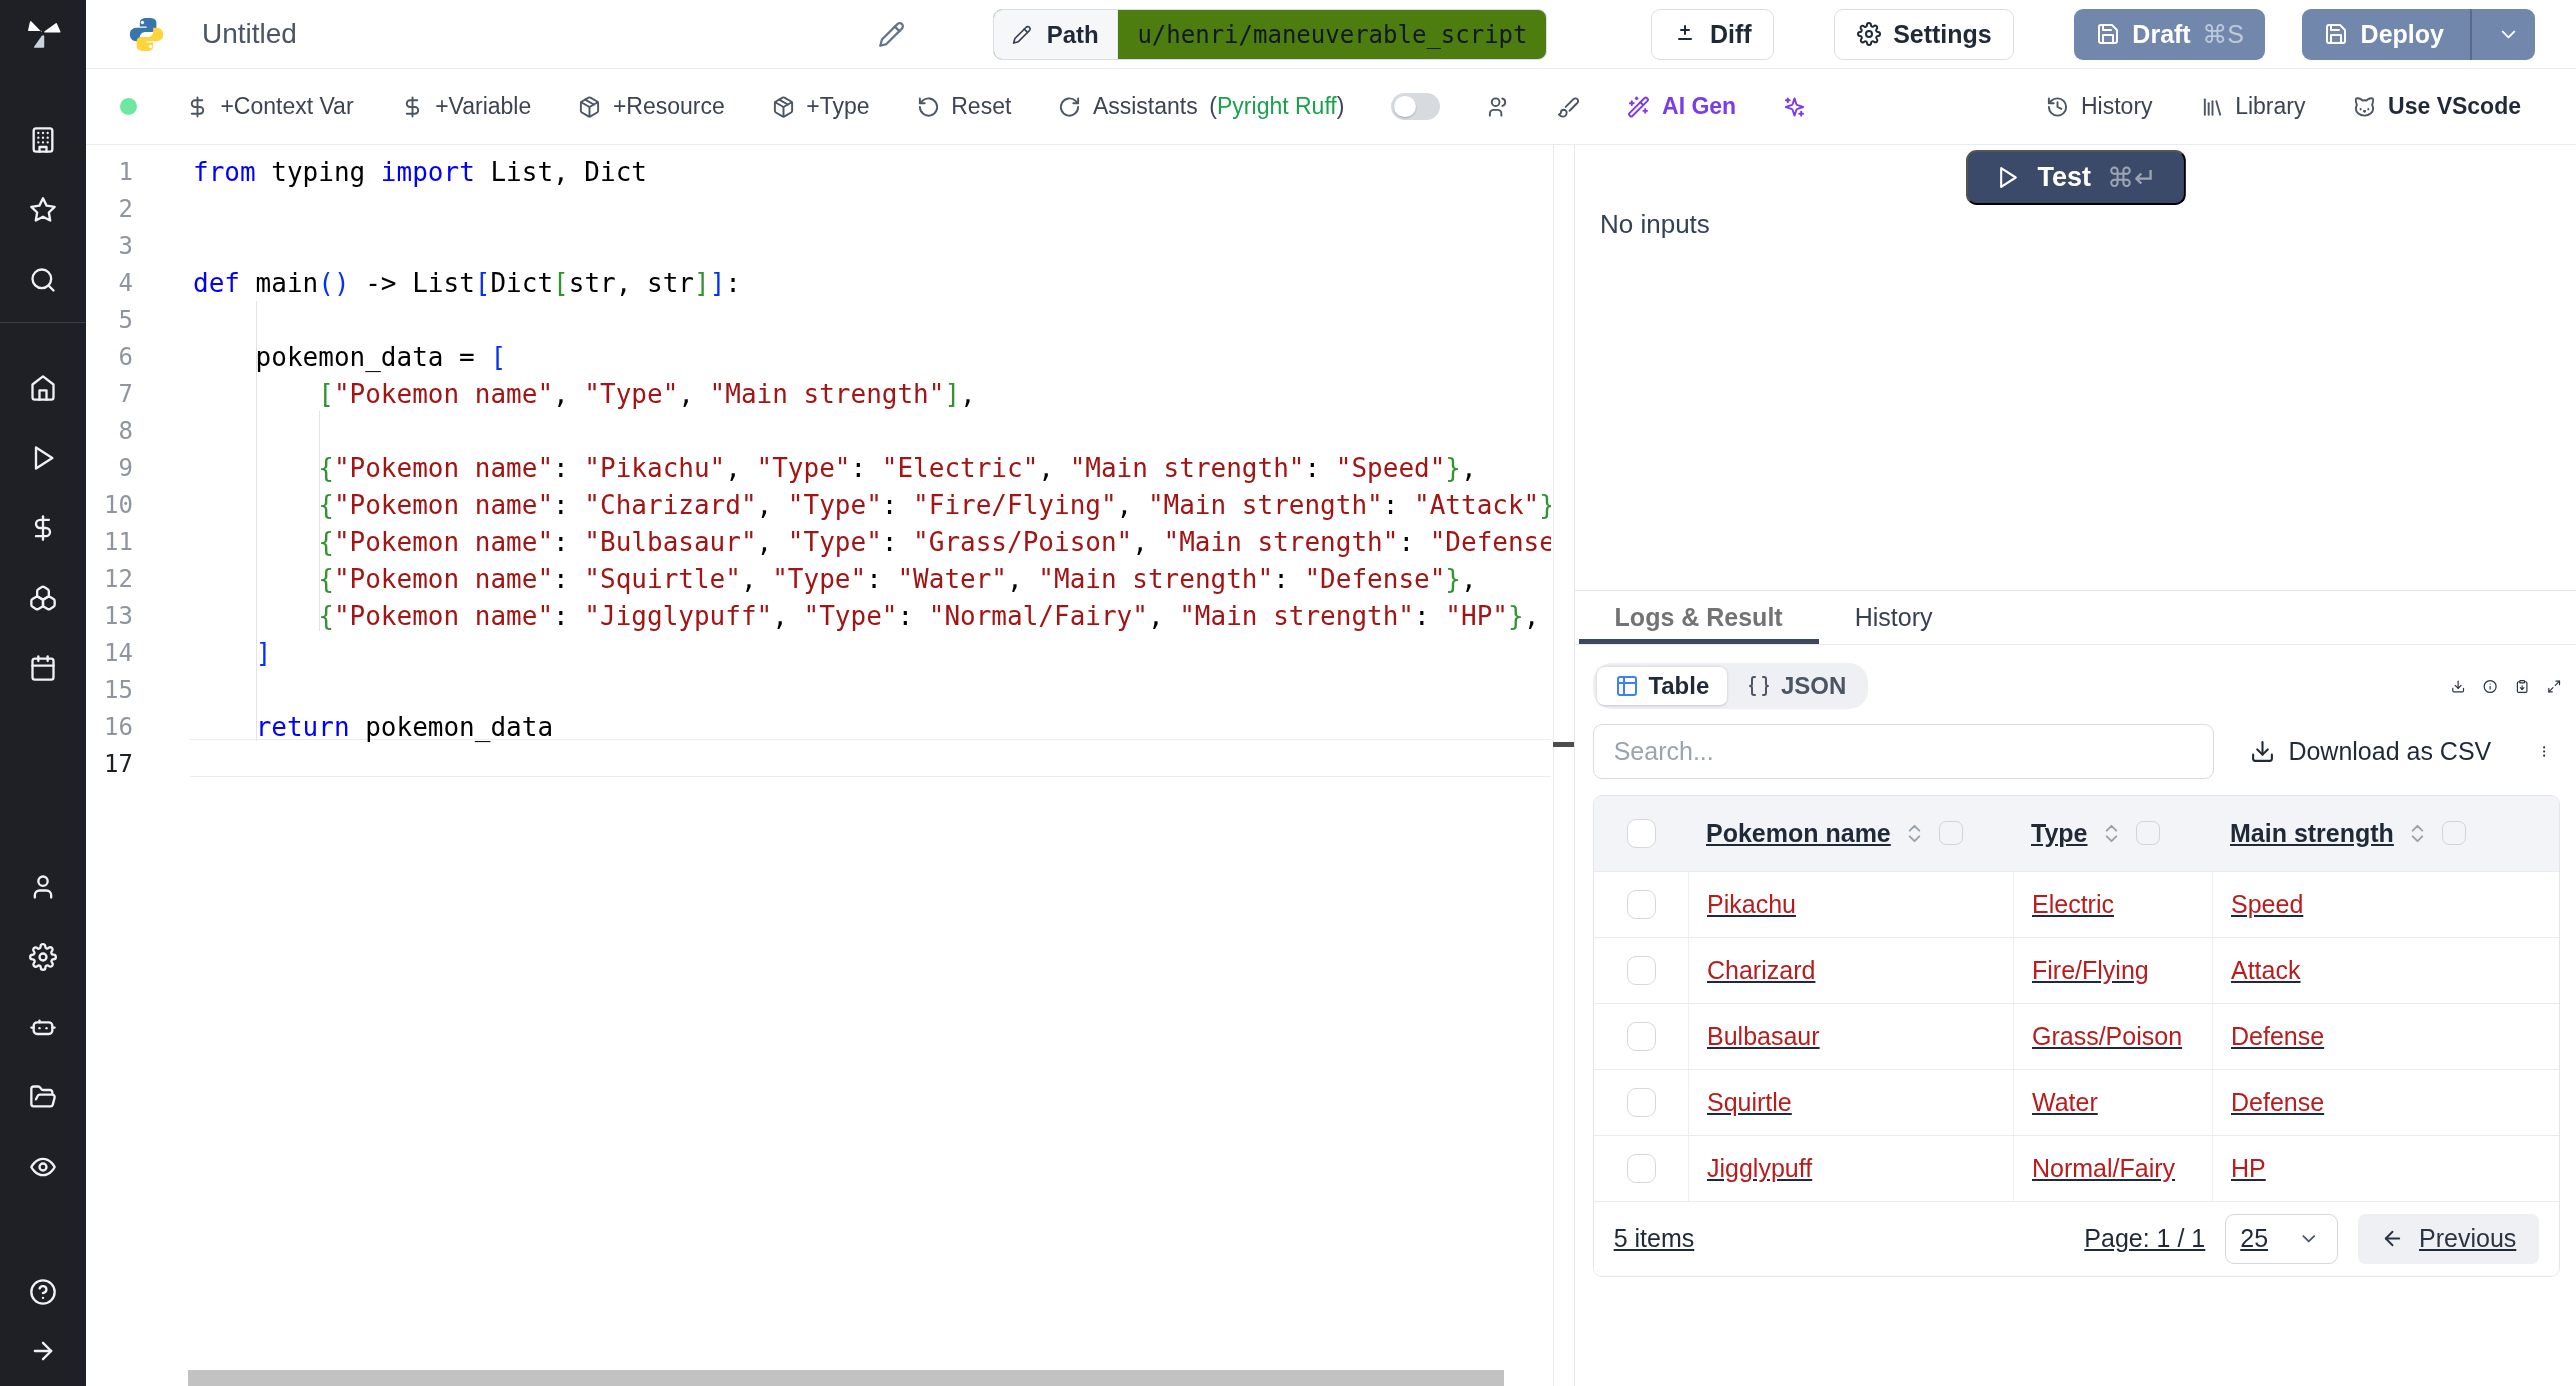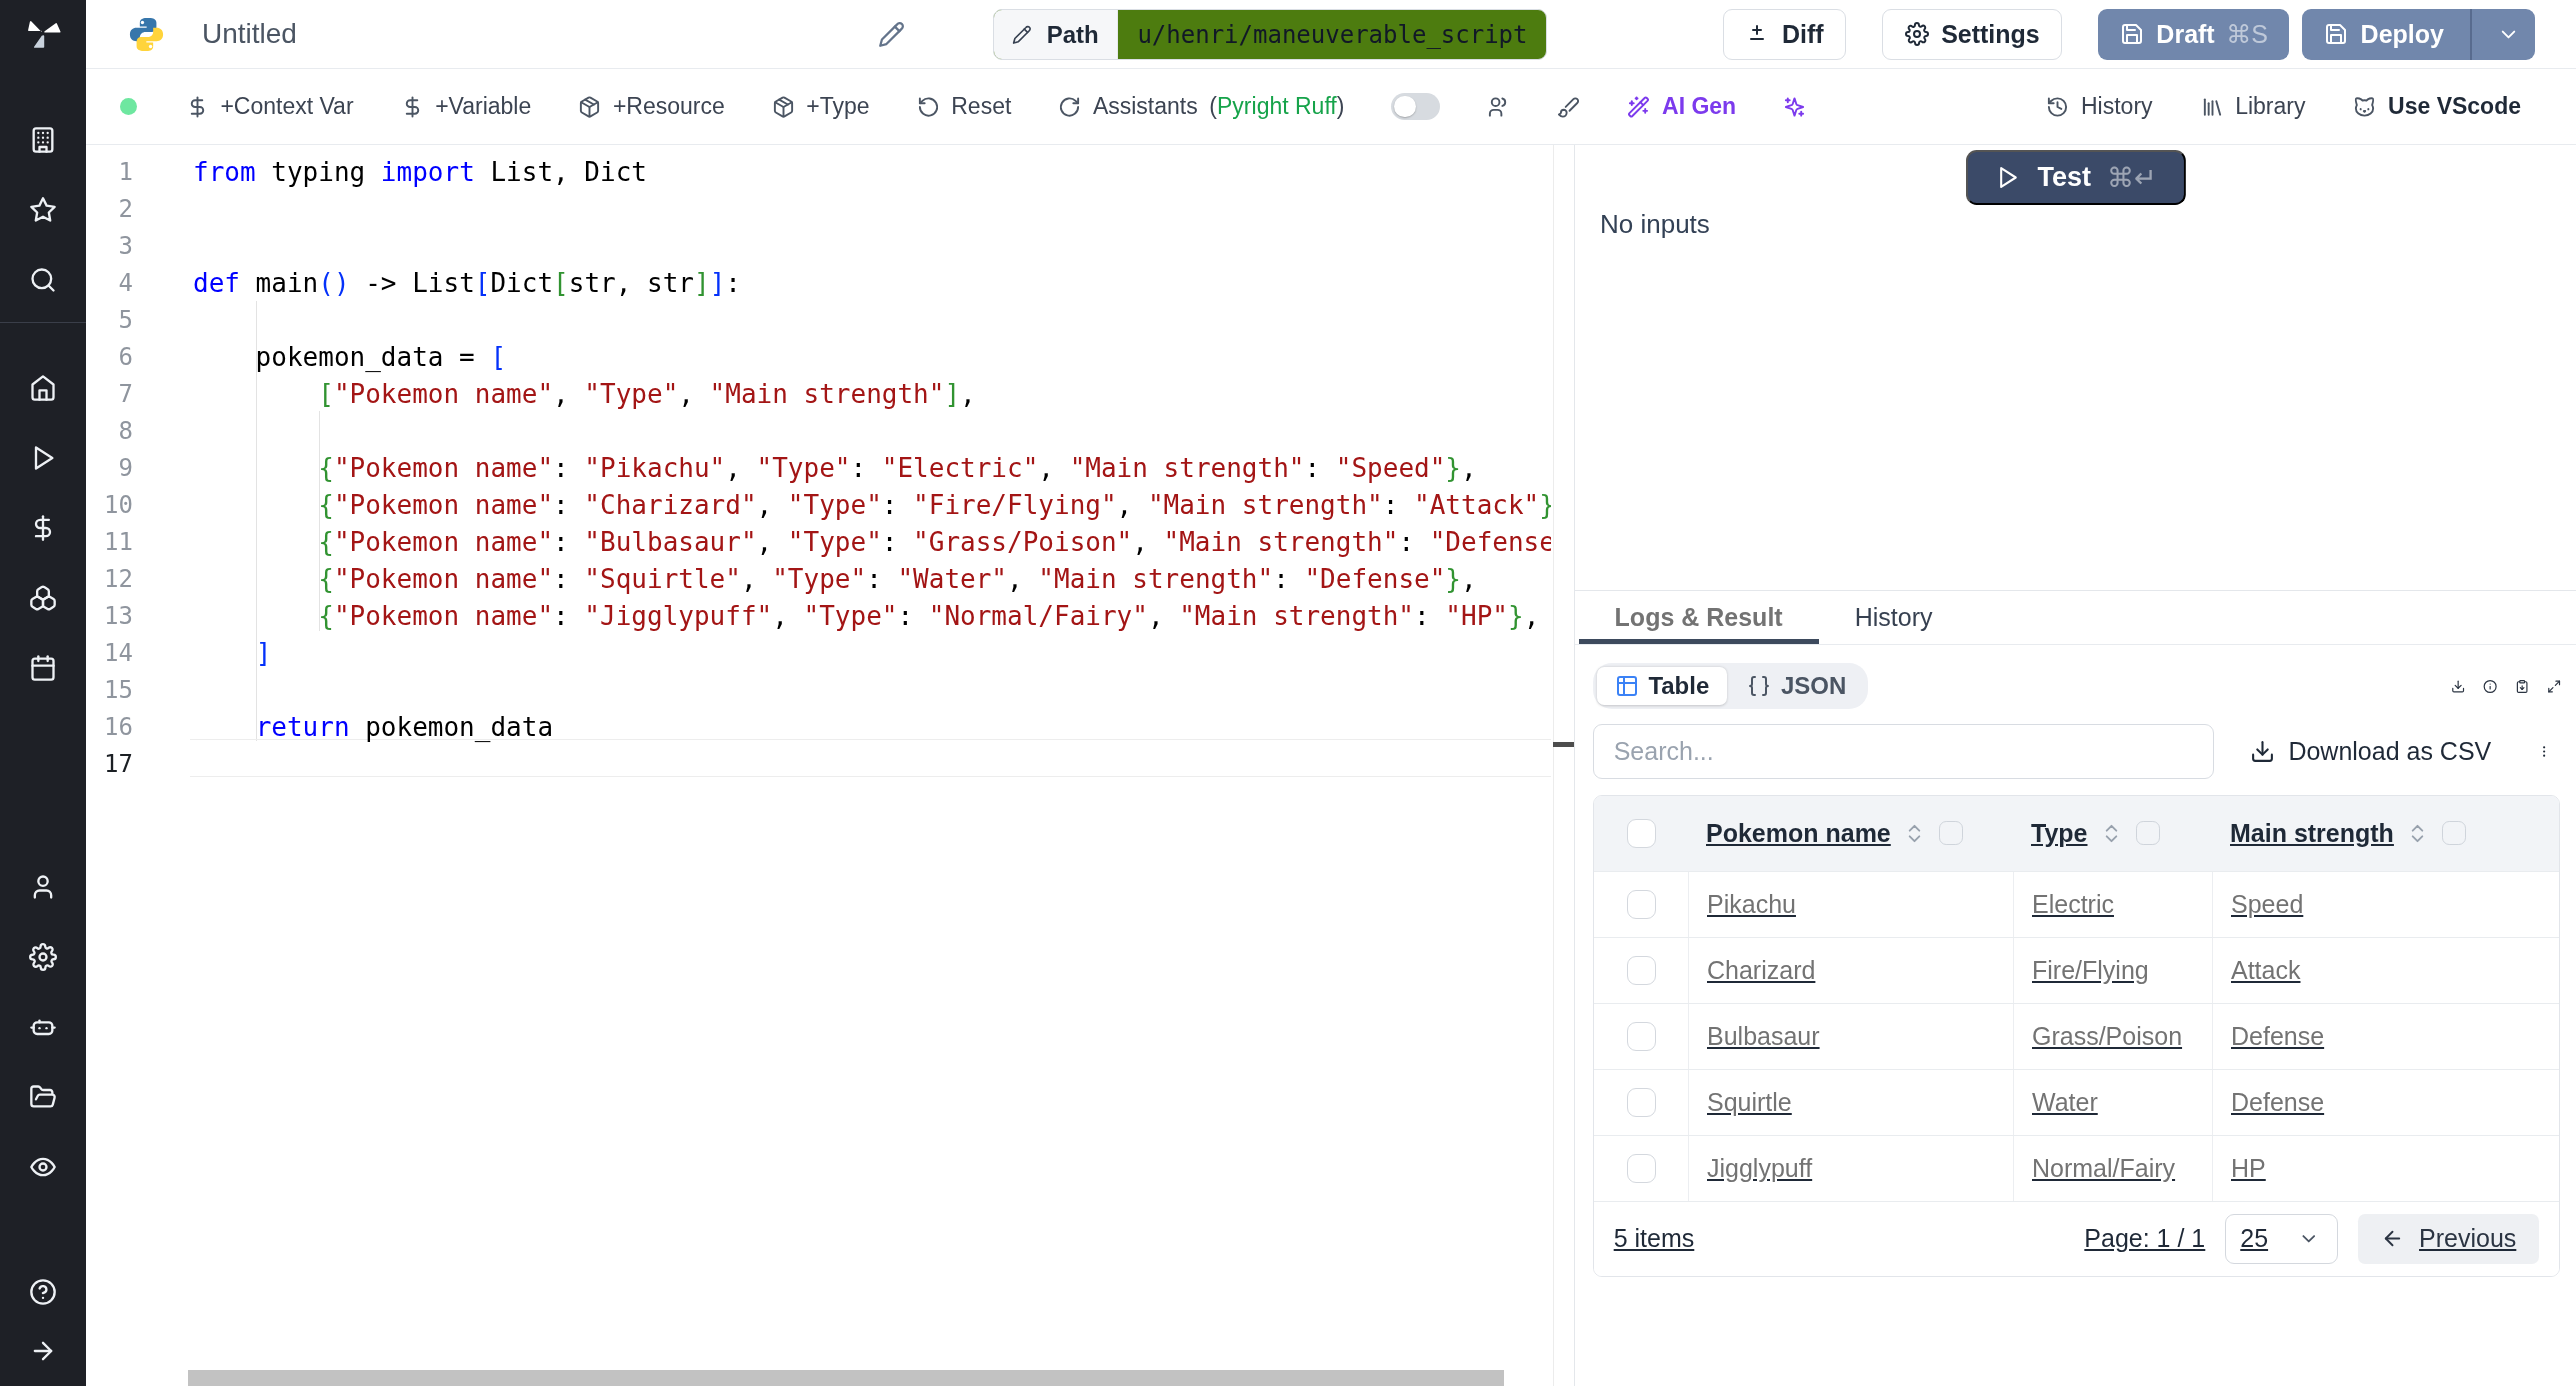--- a/index.html
+++ b/index.html
@@ -24,21 +24,21 @@
   .main { flex:1; display:flex; flex-direction:column; min-width:0; }
   .topbar { height:69px; position:relative; display:flex; align-items:center; border-bottom:0.9px solid #e8ebef; padding:0 41px; flex-shrink:0; background:#fff; }
   .py { width:39px; height:39px; }
   .tb-title { margin-left:36px; font-size:28px; color:#4b5563; font-weight:500; }
   .tb-pencil { position:absolute; left:792px; top:20.6px; width:27px; height:27px; color:#64748b; cursor:pointer; }
   .tb-pencil svg { width:27px; height:27px; }
   .path { position:absolute; left:907px; top:9px; height:51px; display:flex; align-items:stretch; border:1.8px solid #dadee4; border-radius:9px; overflow:hidden; background:#4d7c0f; cursor:text; }
   .path-l { display:flex; align-items:center; gap:10.7px; padding:0 18px; background:#f6f7f9; border-right:1.8px solid #e6e9ed; font-weight:600; font-size:24px; color:#1f2937; }
   .path-l svg { width:19.7px; height:19.7px; color:#374151; }
   .path-v { display:flex; align-items:center; padding:0 18px 0 19.7px; font-family:"DejaVu Sans Mono", monospace; font-size:24px; color:#111827; min-width:340px; }
-  .tb-right { margin-left:auto; display:flex; align-items:center; gap:36px; }
+  .tb-right { margin-left:auto; display:flex; align-items:center; gap:60px; }
   .btn { height:51px; display:flex; align-items:center; gap:11.6px; padding:0 21.5px; border:1.8px solid #dadee4; border-radius:9px; font-size:25px; font-weight:600; color:#1f2937; background:#fff; cursor:pointer; white-space:nowrap; }
   .btn svg { width:24px; height:24px; }
   .btn.primary { background:#7187ac; border:none; color:#fff; }
   .kbd { color:rgba(255,255,255,.55); font-weight:500; }
   .btn.deploy { padding-right:0; margin-left:-23px; }
   .dp-split { width:1.8px; align-self:stretch; background:rgba(25,36,66,.28); margin-left:14.3px; }
   .dp-chev { padding:0 13.4px; display:flex; align-items:center; }
   .dp-chev svg { width:23px; height:23px; }
 
   
@@ -107,21 +107,21 @@
   .thead { display:flex; background:#f2f4f7; height:75px; font-size:25px; font-weight:600; color:#1f2937; align-items:stretch; }
   .hc { display:flex; align-items:center; gap:12.5px; padding-left:18px; }
   .col0 { width:94px; justify-content:center; padding-left:0; flex-shrink:0; }
   .col1 { width:325px; flex-shrink:0; }
   .col2 { width:199px; flex-shrink:0; }
   .col3 { flex:1;text-align:right; }
   .cb { width:29px; height:29px; border:1.8px solid #d4d8de; border-radius:9px; background:#fff; flex-shrink:0; cursor:pointer; }
   .fb { width:24px; height:24px; border:1.8px solid #cfd4db; border-radius:7.2px; flex-shrink:0; cursor:pointer; }
   .sort { width:23px; height:23px; color:#98a1ad; cursor:pointer; flex-shrink:0; display:flex; }
   .sort svg { width:23px; height:23px; }
-  .trow { display:flex; height:66px; border-top:0.9px solid #e9ecef; font-size:25px; color:#737373; background:#fff; align-items:stretch; }
+  .trow { display:flex; height:66px; border-top:0.9px solid #e9ecef; font-size:25px; color:#b91c1c; background:#fff; align-items:stretch; }
   .td { display:flex; align-items:center; padding-left:18px; border-left:0.9px solid #eceef1; }
   .td.col0 { border-left:none; justify-content:center; padding-left:0; }
   .tfoot { display:flex; align-items:center; height:75px; border-top:0.9px solid #e9ecef; padding:0 19.7px; font-size:25px; color:#1f2937; background:#fff; }
   .pager { margin-left:auto; display:flex; align-items:center; gap:19.7px; }
   .psel { width:113px; height:50px; border:1.8px solid #d4d8de; border-radius:9px; display:flex; align-items:center; justify-content:space-between; padding:0 14.3px; font-size:25px; cursor:pointer; background:#fff; }
   .psel svg { width:21.5px; height:21.5px; color:#4b5563; }
   .prev { height:50px; background:#eef0f3; border-radius:7.2px; display:flex; align-items:center; gap:13.4px; padding:0 23px; font-size:25px; color:#2b3442; font-weight:500; cursor:pointer; }
   .prev svg { width:23px; height:23px; }
 </style>
 </head>

